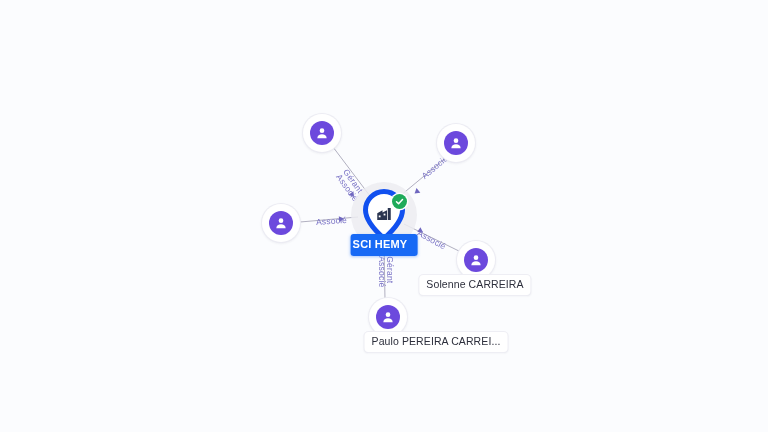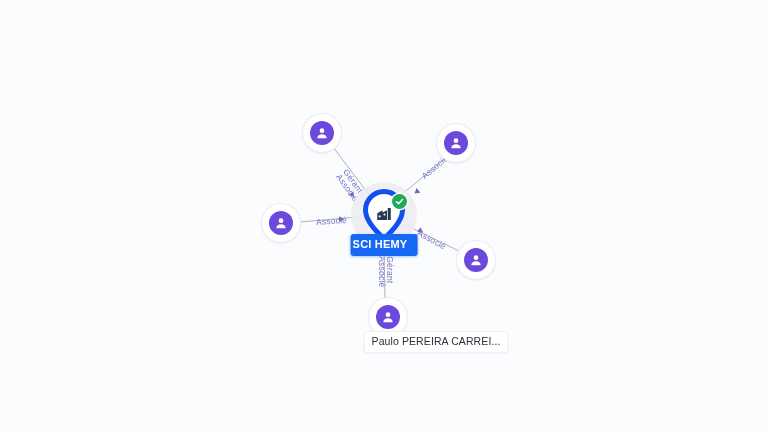--- a/index.html
+++ b/index.html
@@ -208,20 +208,21 @@
   <div class="person-node" style="left:476px; top:260px;">
     <div class="avatar-wrap">
       <div class="avatar-circle">
         <svg width="14" height="14" viewBox="0 0 24 24" fill="#ffffff">
           <circle cx="12" cy="8" r="4"></circle>
           <path d="M4 21c0-4.4 3.6-7 8-7s8 2.6 8 7z"></path>
         </svg>
       </div>
     </div>
   </div>
+  <div class="person-label" style="left:475px; top:275px;">Solenne CARREIRA</div>
 
   <div class="person-node" style="left:388px; top:317px;">
     <div class="avatar-wrap">
       <div class="avatar-circle">
         <svg width="14" height="14" viewBox="0 0 24 24" fill="#ffffff">
           <circle cx="12" cy="8" r="4"></circle>
           <path d="M4 21c0-4.4 3.6-7 8-7s8 2.6 8 7z"></path>
         </svg>
       </div>
     </div>

